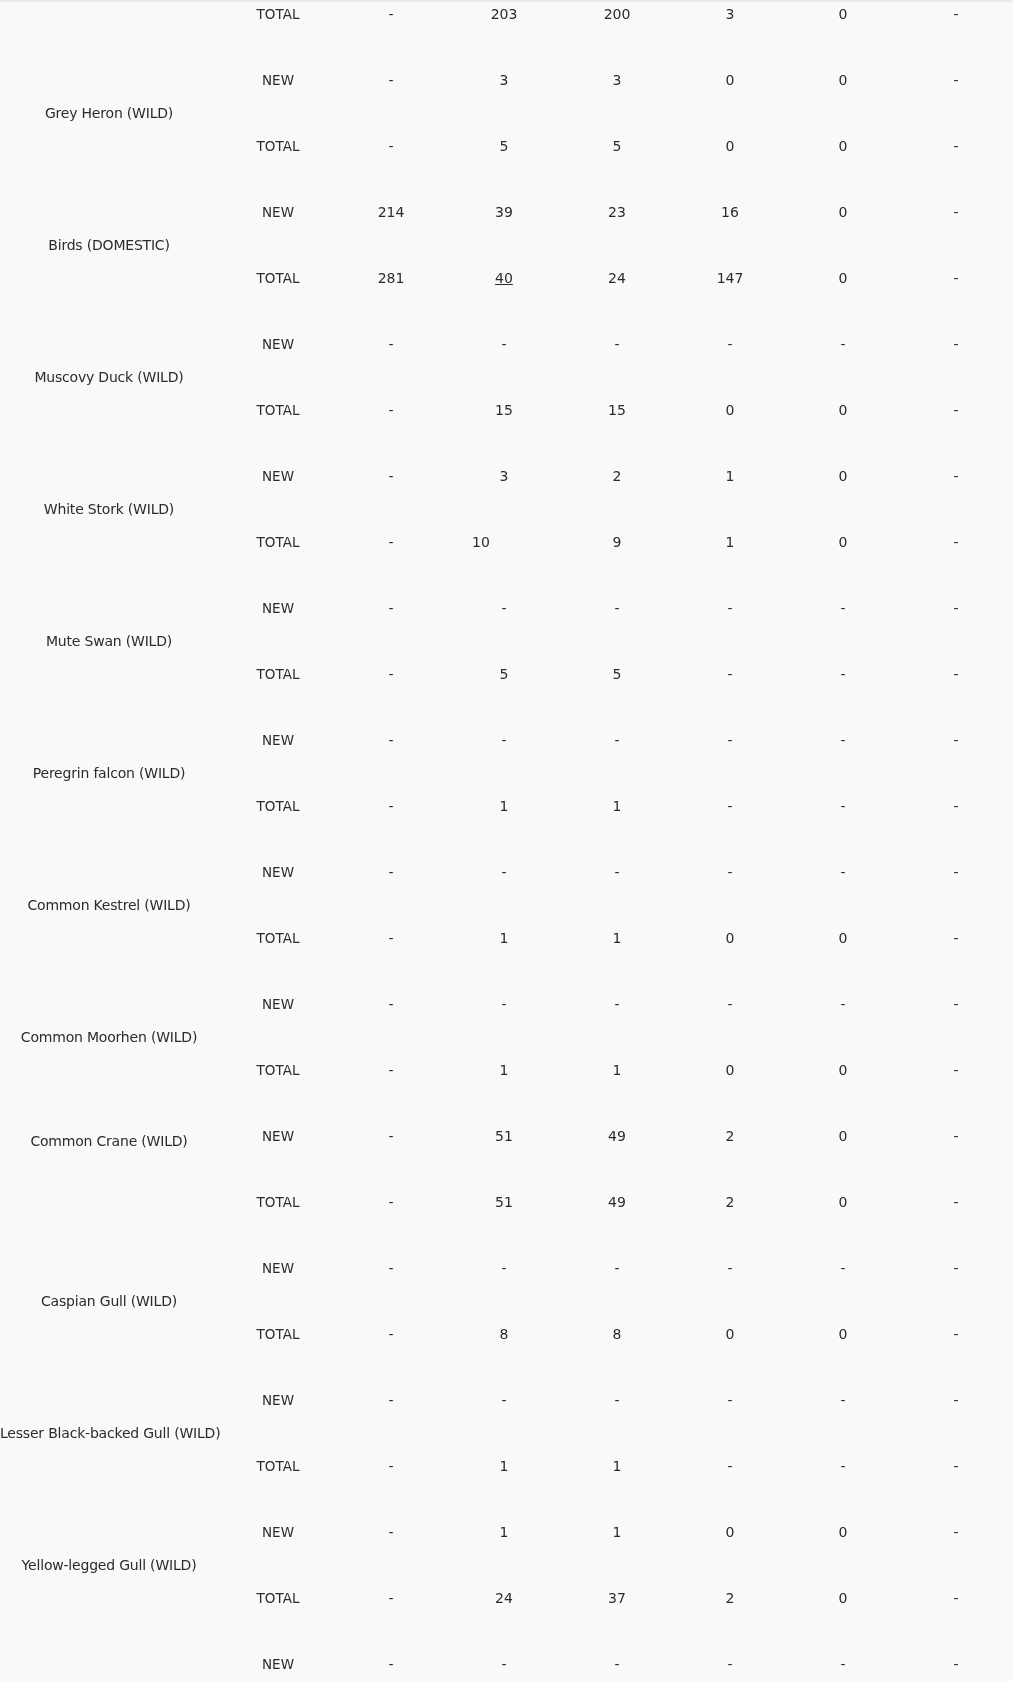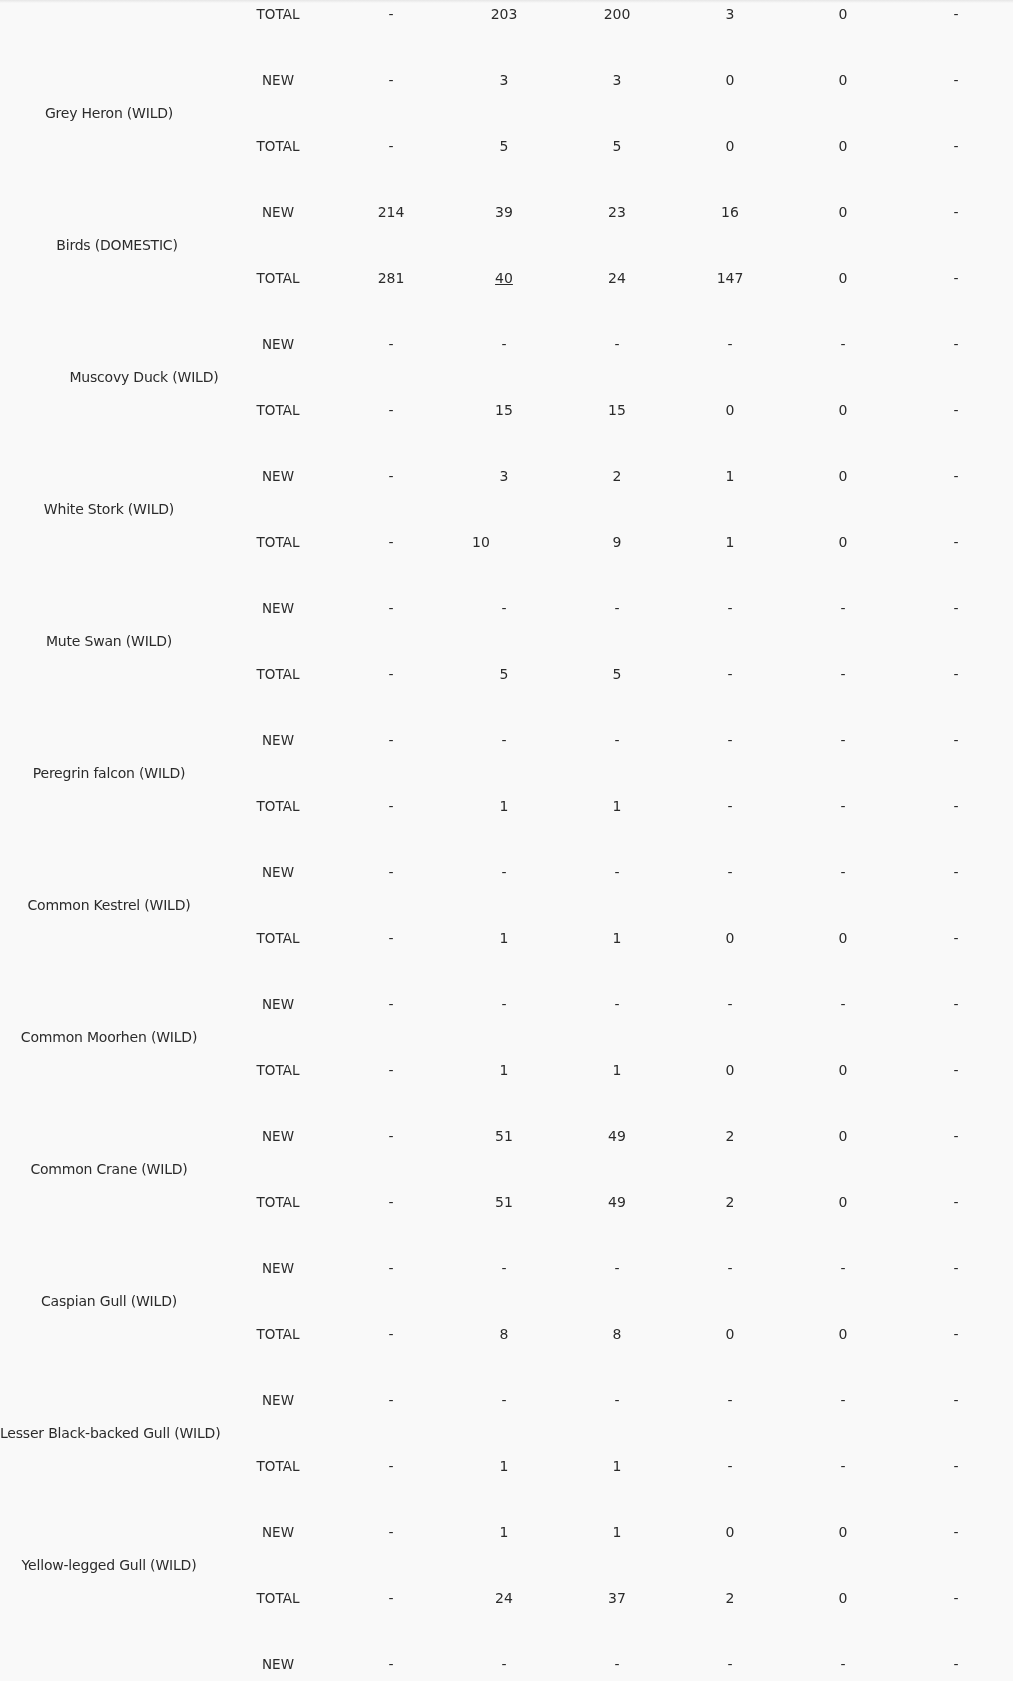--- a/index.html
+++ b/index.html
@@ -56,40 +56,40 @@
     </div>
     <div style="position: absolute; left: 0px; width: 100%; top: 113px; height: 66px;">
       <div class="cell type" style="position: absolute; top: 0px; left: 278px;">TOTAL</div>
       <div class="cell" style="position: absolute; top: 0px; left: 391px;">-</div>
       <div class="cell" style="position: absolute; top: 0px; left: 504px;">5</div>
       <div class="cell" style="position: absolute; top: 0px; left: 617px;">5</div>
       <div class="cell" style="position: absolute; top: 0px; left: 730px;">0</div>
       <div class="cell" style="position: absolute; top: 0px; left: 843px;">0</div>
       <div class="cell" style="position: absolute; top: 0px; left: 956px;">-</div>
     </div>
-    <div class="species" style="position: absolute; top: 245px; transform: translateY(-50%); margin-left: 8px;">Birds (DOMESTIC)</div>
+    <div class="species" style="position: absolute; top: 245px; transform: translateY(-50%);">Birds (DOMESTIC)</div>
     <div style="position: absolute; left: 0px; width: 100%; top: 179px; height: 66px;">
       <div class="cell type" style="position: absolute; top: 0px; left: 278px;">NEW</div>
       <div class="cell" style="position: absolute; top: 0px; left: 391px;">214</div>
       <div class="cell" style="position: absolute; top: 0px; left: 504px;">39</div>
       <div class="cell" style="position: absolute; top: 0px; left: 617px;">23</div>
       <div class="cell" style="position: absolute; top: 0px; left: 730px;">16</div>
       <div class="cell" style="position: absolute; top: 0px; left: 843px;">0</div>
       <div class="cell" style="position: absolute; top: 0px; left: 956px;">-</div>
     </div>
     <div style="position: absolute; left: 0px; width: 100%; top: 245px; height: 66px;">
       <div class="cell type" style="position: absolute; top: 0px; left: 278px;">TOTAL</div>
       <div class="cell" style="position: absolute; top: 0px; left: 391px;">281</div>
       <div class="cell" style="position: absolute; top: 0px; left: 504px; text-decoration: underline;">40</div>
       <div class="cell" style="position: absolute; top: 0px; left: 617px;">24</div>
       <div class="cell" style="position: absolute; top: 0px; left: 730px;">147</div>
       <div class="cell" style="position: absolute; top: 0px; left: 843px;">0</div>
       <div class="cell" style="position: absolute; top: 0px; left: 956px;">-</div>
     </div>
-    <div class="species" style="position: absolute; top: 377px; transform: translateY(-50%); padding-left: 35px;">Muscovy Duck (WILD)</div>
+    <div class="species" style="position: absolute; top: 377px; transform: translateY(-50%);">Muscovy Duck (WILD)</div>
     <div style="position: absolute; left: 0px; width: 100%; top: 311px; height: 66px;">
       <div class="cell type" style="position: absolute; top: 0px; left: 278px;">NEW</div>
       <div class="cell" style="position: absolute; top: 0px; left: 391px;">-</div>
       <div class="cell" style="position: absolute; top: 0px; left: 504px;">-</div>
       <div class="cell" style="position: absolute; top: 0px; left: 617px;">-</div>
       <div class="cell" style="position: absolute; top: 0px; left: 730px;">-</div>
       <div class="cell" style="position: absolute; top: 0px; left: 843px;">-</div>
       <div class="cell" style="position: absolute; top: 0px; left: 956px;">-</div>
     </div>
     <div style="position: absolute; left: 0px; width: 100%; top: 377px; height: 66px;">
@@ -189,21 +189,21 @@
     </div>
     <div style="position: absolute; left: 0px; width: 100%; top: 1037px; height: 66px;">
       <div class="cell type" style="position: absolute; top: 0px; left: 278px;">TOTAL</div>
       <div class="cell" style="position: absolute; top: 0px; left: 391px;">-</div>
       <div class="cell" style="position: absolute; top: 0px; left: 504px;">1</div>
       <div class="cell" style="position: absolute; top: 0px; left: 617px;">1</div>
       <div class="cell" style="position: absolute; top: 0px; left: 730px;">0</div>
       <div class="cell" style="position: absolute; top: 0px; left: 843px;">0</div>
       <div class="cell" style="position: absolute; top: 0px; left: 956px;">-</div>
     </div>
-    <div class="species" style="position: absolute; top: 1169px; transform: translateY(-50%); text-align: center;">Common Crane (WILD)</div>
+    <div class="species" style="position: absolute; top: 1141px; transform: translateY(-50%); text-align: center;">Common Crane (WILD)</div>
     <div style="position: absolute; left: 0px; width: 100%; top: 1103px; height: 66px;">
       <div class="cell type" style="position: absolute; top: 0px; left: 278px;">NEW</div>
       <div class="cell" style="position: absolute; top: 0px; left: 391px;">-</div>
       <div class="cell" style="position: absolute; top: 0px; left: 504px;">51</div>
       <div class="cell" style="position: absolute; top: 0px; left: 617px;">49</div>
       <div class="cell" style="position: absolute; top: 0px; left: 730px;">2</div>
       <div class="cell" style="position: absolute; top: 0px; left: 843px;">0</div>
       <div class="cell" style="position: absolute; top: 0px; left: 956px;">-</div>
     </div>
     <div style="position: absolute; left: 0px; width: 100%; top: 1169px; height: 66px;">

